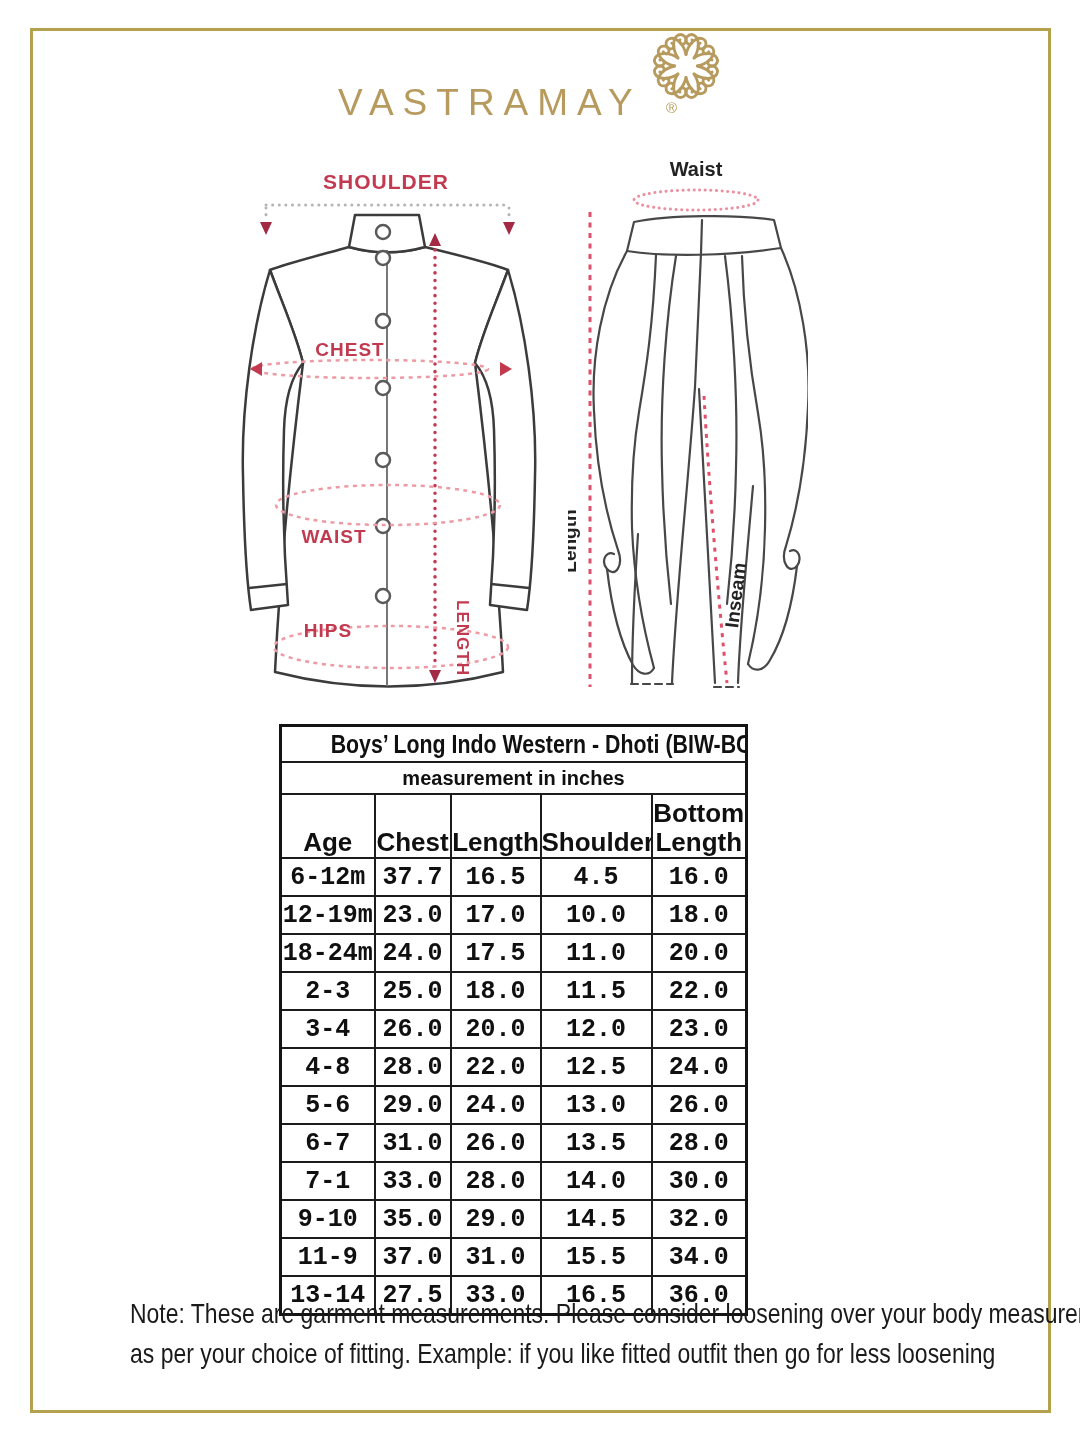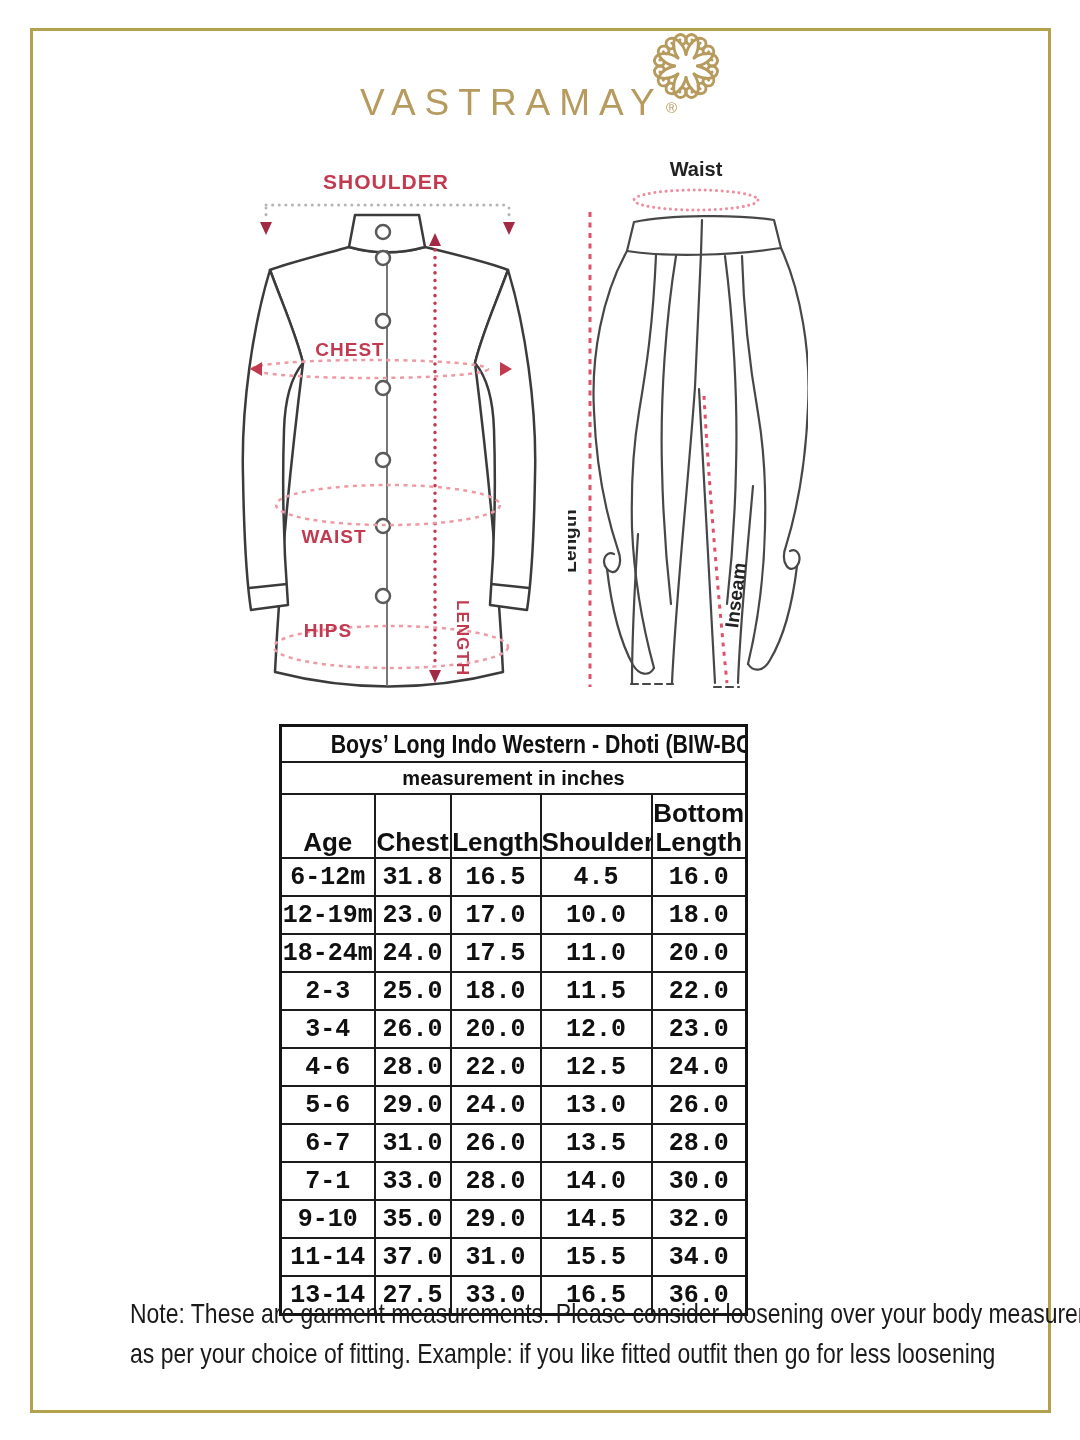--- a/index.html
+++ b/index.html
@@ -6,21 +6,21 @@
   .page{
     position:relative;width:1080px;height:1440px;background:#fff;
     font-family:"Liberation Sans",sans-serif;overflow:hidden;
   }
   .gold-border{
     position:absolute;left:30px;top:28px;width:1015px;height:1379px;
     border:3px solid #b3a14e;pointer-events:none;
   }
   
   .logotype{
-    position:absolute;left:360px;top:82px;
+    position:absolute;left:338px;top:82px;
     font-size:37px;letter-spacing:9px;font-weight:400;color:#b79b5e;
     white-space:nowrap;
   }
   .reg-mark{
     position:absolute;left:666px;top:99px;font-size:15px;color:#b79b5e;
   }
   .emblem{position:absolute;left:648px;top:30px;}
   
   .kurta-svg{position:absolute;left:228px;top:158px;}
   .dhoti-svg{position:absolute;left:568px;top:156px;}
@@ -174,21 +174,21 @@
         <th>Age</th>
         <th>Chest</th>
         <th>Length</th>
         <th>Shoulder</th>
         <th>Bottom Length</th>
       </tr>
     </thead>
     <tbody>
         <tr>
           <td>6-12m</td>
-          <td>31.8</td>
+          <td>37.7</td>
           <td>16.5</td>
           <td>4.5</td>
           <td>16.0</td>
         </tr>
         <tr>
           <td>12-19m</td>
           <td>23.0</td>
           <td>17.0</td>
           <td>10.0</td>
           <td>18.0</td>
@@ -208,21 +208,21 @@
           <td>22.0</td>
         </tr>
         <tr>
           <td>3-4</td>
           <td>26.0</td>
           <td>20.0</td>
           <td>12.0</td>
           <td>23.0</td>
         </tr>
         <tr>
-          <td>4-6</td>
+          <td>4-8</td>
           <td>28.0</td>
           <td>22.0</td>
           <td>12.5</td>
           <td>24.0</td>
         </tr>
         <tr>
           <td>5-6</td>
           <td>29.0</td>
           <td>24.0</td>
           <td>13.0</td>
@@ -243,21 +243,21 @@
           <td>30.0</td>
         </tr>
         <tr>
           <td>9-10</td>
           <td>35.0</td>
           <td>29.0</td>
           <td>14.5</td>
           <td>32.0</td>
         </tr>
         <tr>
-          <td>11-14</td>
+          <td>11-9</td>
           <td>37.0</td>
           <td>31.0</td>
           <td>15.5</td>
           <td>34.0</td>
         </tr>
         <tr>
           <td>13-14</td>
           <td>27.5</td>
           <td>33.0</td>
           <td>16.5</td>

